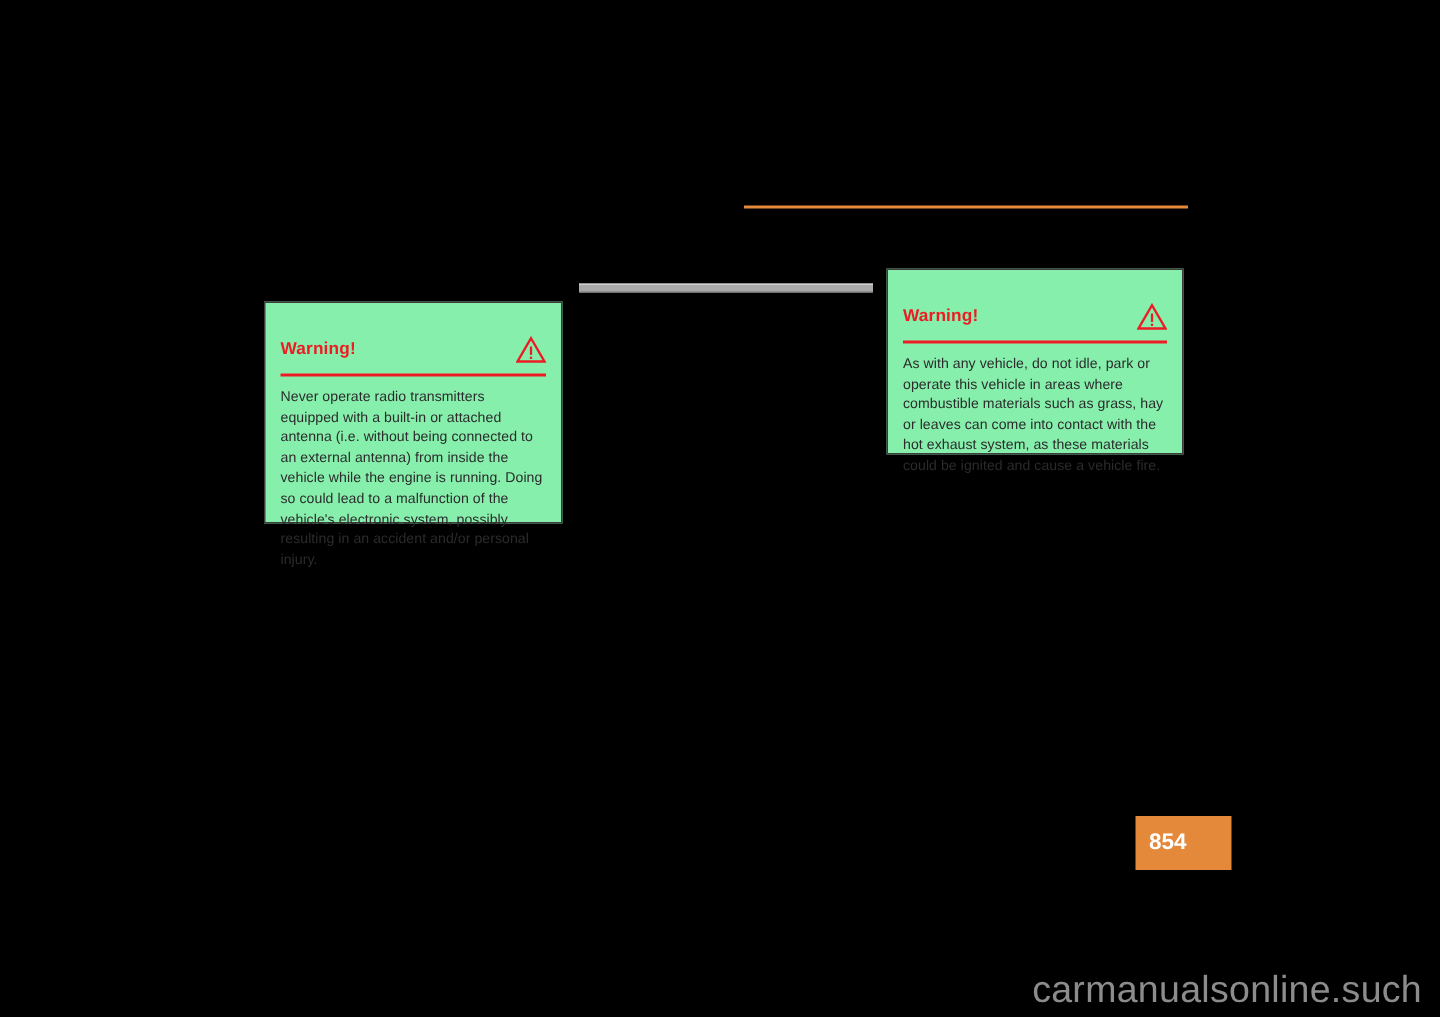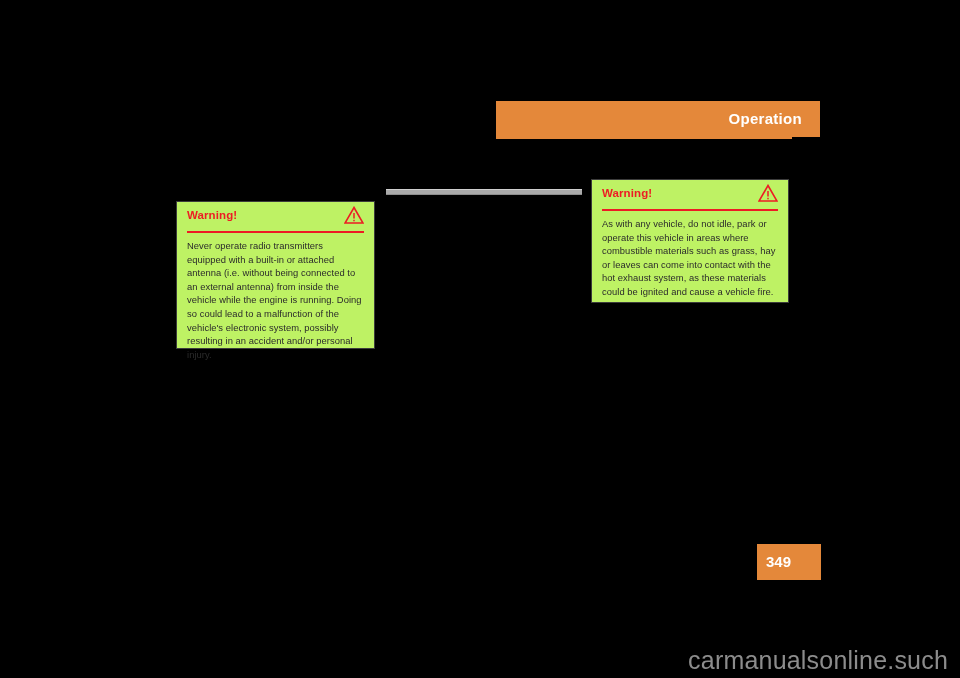--- a/index.html
+++ b/index.html
@@ -63,24 +63,24 @@
     height: 6px;
     background: #aaaaaa;
     border-top: 1px solid #cfcfcf;
     border-bottom: 1px solid #8d8d8d;
     box-sizing: border-box;
   }
 
   
   .warning-box {
     position: absolute;
-    background: #bef264;
+    background: #86efac;
     border: 1px solid #3c3c3c;
     box-sizing: border-box;
-    padding: 6px 10px 10px 10px;
+    padding: 24px 10px 10px 10px;
   }
   .warning-box.left  { left: 176px; top: 201px;  width: 199px; height: 148px; }
   .warning-box.right { left: 591px; top: 179px;  width: 198px; height: 124px; }
 
   .warning-head {
     position: relative;
     height: 22px;
   }
   .warning-title {
     color: #ed1c24;
@@ -138,23 +138,20 @@
     line-height: 30px;
     letter-spacing: 0.2px;
     white-space: nowrap;
   }
 </style>
 </head>
 <body>
 
 <div class="page">
 
-  <div class="header-bar">
-    <div class="header-title">Operation</div>
-  </div>
   <div class="header-underline"></div>
 
   <div class="column-rule"></div>
 
   <div class="warning-box left">
     <div class="warning-head">
       <div class="warning-title">Warning!</div>
       <div class="warning-icon">
         <svg width="20" height="18" viewBox="0 0 20 18" xmlns="http://www.w3.org/2000/svg">
           <polygon points="10,1.5 19,17 1,17" fill="none" stroke="#ed1c24" stroke-width="1.6" stroke-linejoin="miter"></polygon>
@@ -176,18 +173,18 @@
           <line x1="10" y1="7" x2="10" y2="12.6" stroke="#ed1c24" stroke-width="1.5"></line>
           <rect x="9.25" y="13.8" width="1.5" height="1.5" fill="#ed1c24"></rect>
         </svg>
       </div>
     </div>
     <div class="warning-rule"></div>
     <div class="warning-body">As with any vehicle, do not idle, park or operate this vehicle in areas where combustible materials such as grass, hay or leaves can come into contact with the hot exhaust system, as these materials could be ignited and cause a vehicle fire.</div>
   </div>
 
   <div class="page-badge">
-    <div class="page-number">349</div>
+    <div class="page-number">854</div>
   </div>
 
   <div class="watermark">carmanualsonline.such</div>
 
 </div>
 
 </body></html>

